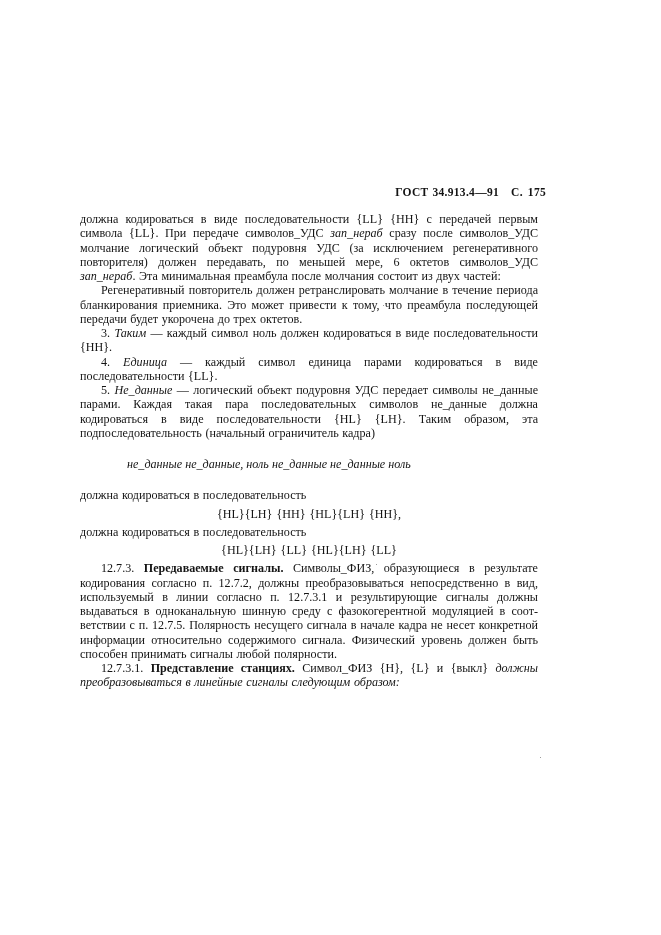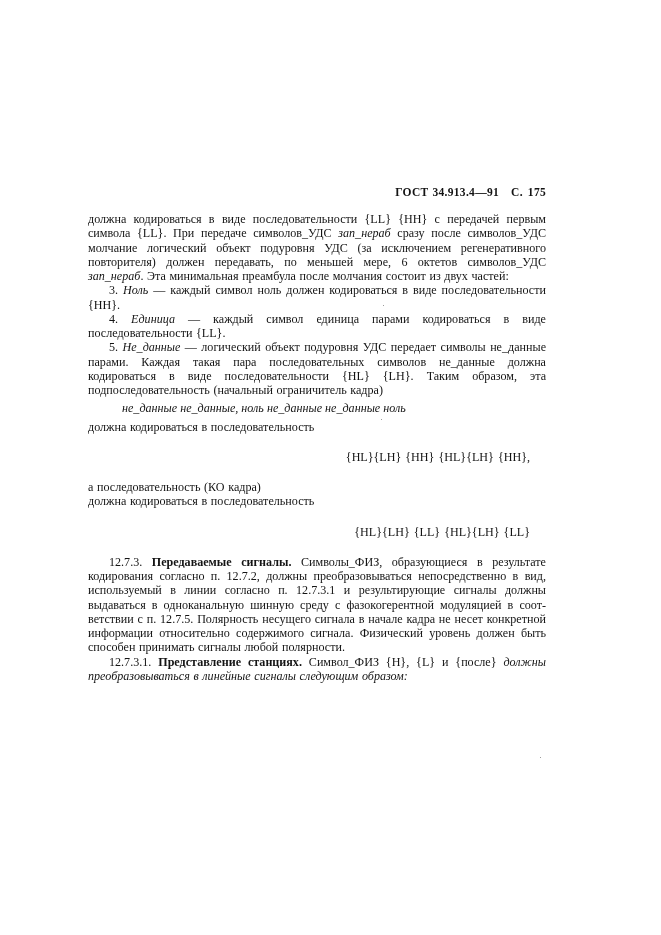--- a/index.html
+++ b/index.html
@@ -27,46 +27,46 @@
     font-weight: bold;
     letter-spacing: 0.3px;
     white-space: nowrap;
   }
   .header .gost-num { margin-left: 4px; }
   .header .page-sep { margin-left: 12px; }
   .header .page-num { margin-left: 5px; }
 
   .body-col {
     position: absolute;
-    left: 88px;
+    left: 80px;
     top: 212px;
     width: 458px;
   }
 
   p.tx {
     margin: 0;
     font-size: 12.1px;
     line-height: 14.25px;
     text-align: justify;
     text-justify: inter-word;
     word-spacing: 0.6px;
     hyphens: manual;
   }
   p.ind { text-indent: 21px; }
   p.noind { text-indent: 0; }
 
   .ctr {
-    margin: 16px;
+    margin: 4px;
     font-size: 12.1px;
     line-height: 14.25px;
-    text-align: right;
+    text-align: center;
     word-spacing: 1px;
   }
   .ctr-left {
-    margin: 4px;
+    margin: 17px;
     font-size: 12.1px;
     line-height: 14.25px;
     text-align: left;
     text-indent: 30px;
   }
   i, .it { font-style: italic; }
   b, .bd { font-weight: bold; }
   .speck {
     position: absolute;
     background: #4a4a4a;
@@ -80,35 +80,35 @@
 
 <div class="page">
 
   <div class="header">
     <span>ГОСТ</span><span class="gost-num">34.913.4—91</span><span class="page-sep">С.</span><span class="page-num">175</span>
   </div>
 
   <div class="body-col">
     <div id="para-host">
         <p class="tx noind"><span>должна кодироваться в виде последовательности  {LL} {HH} с пе­редачей  первым символа  {LL}. При передаче  символов</span><span>_УДС </span><i>зап_нераб</i><span> сразу после символов_УДС молчание логический объект подуровня УДС (за исключением регенеративного  повторителя) должен передавать,  по меньшей мере, 6 октетов  символов_УДС </span><i>зап_нераб</i><span>. Эта минимальная преамбула после молчания состоит из двух частей:</span></p>
-        <p class="tx ind"><span>3. </span><i>Ноль</i><span> — каждый символ  ноль должен кодироваться  в виде последовательности {HH}.</span></p>
+        <p class="tx ind"><span>Регенеративный повторитель должен ретранслировать  молча­ние в течение периода бланкирования приемника.  Это может при­вести к тому,  что преамбула последующей передачи будет укоро­чена до трех октетов.</span></p>
+        <p class="tx ind"><span>3. </span><i>Таким</i><span> — каждый символ  ноль должен кодироваться  в виде последовательности {HH}.</span></p>
         <p class="tx ind"><span>4. </span><i>Единица</i><span> — каждый  символ единица  парами кодироваться в виде последовательности {LL}.</span></p>
         <p class="tx ind"><span>5. </span><i>Не_данные</i><span> — логический объект подуровня УДС  передает символы не_данные парами.  Каждая такая пара  последователь­ных символов не_данные должна кодироваться  в виде последова­тельности {HL} {LH}. Таким образом,  эта подпоследовательность (начальный ограничитель кадра)</span></p>
       </div>
 
     <p class="ctr-left it">не_данные не_данные, ноль не_данные не_данные ноль</p>
     <p class="tx noind">должна кодироваться в последовательность</p>
     <p class="ctr">{HL}{LH} {HH} {HL}{LH} {HH},</p>
-    <p class="tx noind">а последовательность (КО кадра)</p>
     <p class="tx noind">должна кодироваться в последовательность</p>
     <p class="ctr">{HL}{LH} {LL} {HL}{LH} {LL}</p>
 
     <div id="para-tail-host">
         <p class="tx ind"><span>12.7.3. </span><b>Передаваемые сигналы.</b><span>  Символы_ФИЗ,  образующие­ся в результате кодирования согласно п. 12.7.2, должны  преобра­зовываться непосредственно в вид,  используемый в линии соглас­но п. 12.7.3.1 и результирующие сигналы должны выдаваться в од­ноканальную шинную среду с фазокогерентной модуляцией в соот­ветствии с п. 12.7.5.  Полярность несущего сигнала в начале кад­ра не несет  конкретной информации относительно  содержимого сигнала.  Физический уровень должен быть способен  принимать сигналы любой полярности.</span></p>
-        <p class="tx ind"><span>12.7.3.1. </span><b>Представление  станциях.</b><span>  Символ_ФИЗ {H},  {L}  и {после} </span><i>должны преобразовываться в линейные сигналы следующим образом:</i></p>
+        <p class="tx ind"><span>12.7.3.1. </span><b>Представление  станциях.</b><span>  Символ_ФИЗ {H},  {L}  и {выкл} </span><i>должны преобразовываться в линейные сигналы следующим образом:</i></p>
       </div>
   </div>
 
   <span class="speck" style="left:383px; top:305px;"></span>
   <span class="speck" style="left:381px; top:419px;"></span>
   <span class="speck" style="left:376px; top:564px;"></span>
   <span class="speck" style="left:540px; top:757px;"></span>
 </div>
 
 </body></html>

